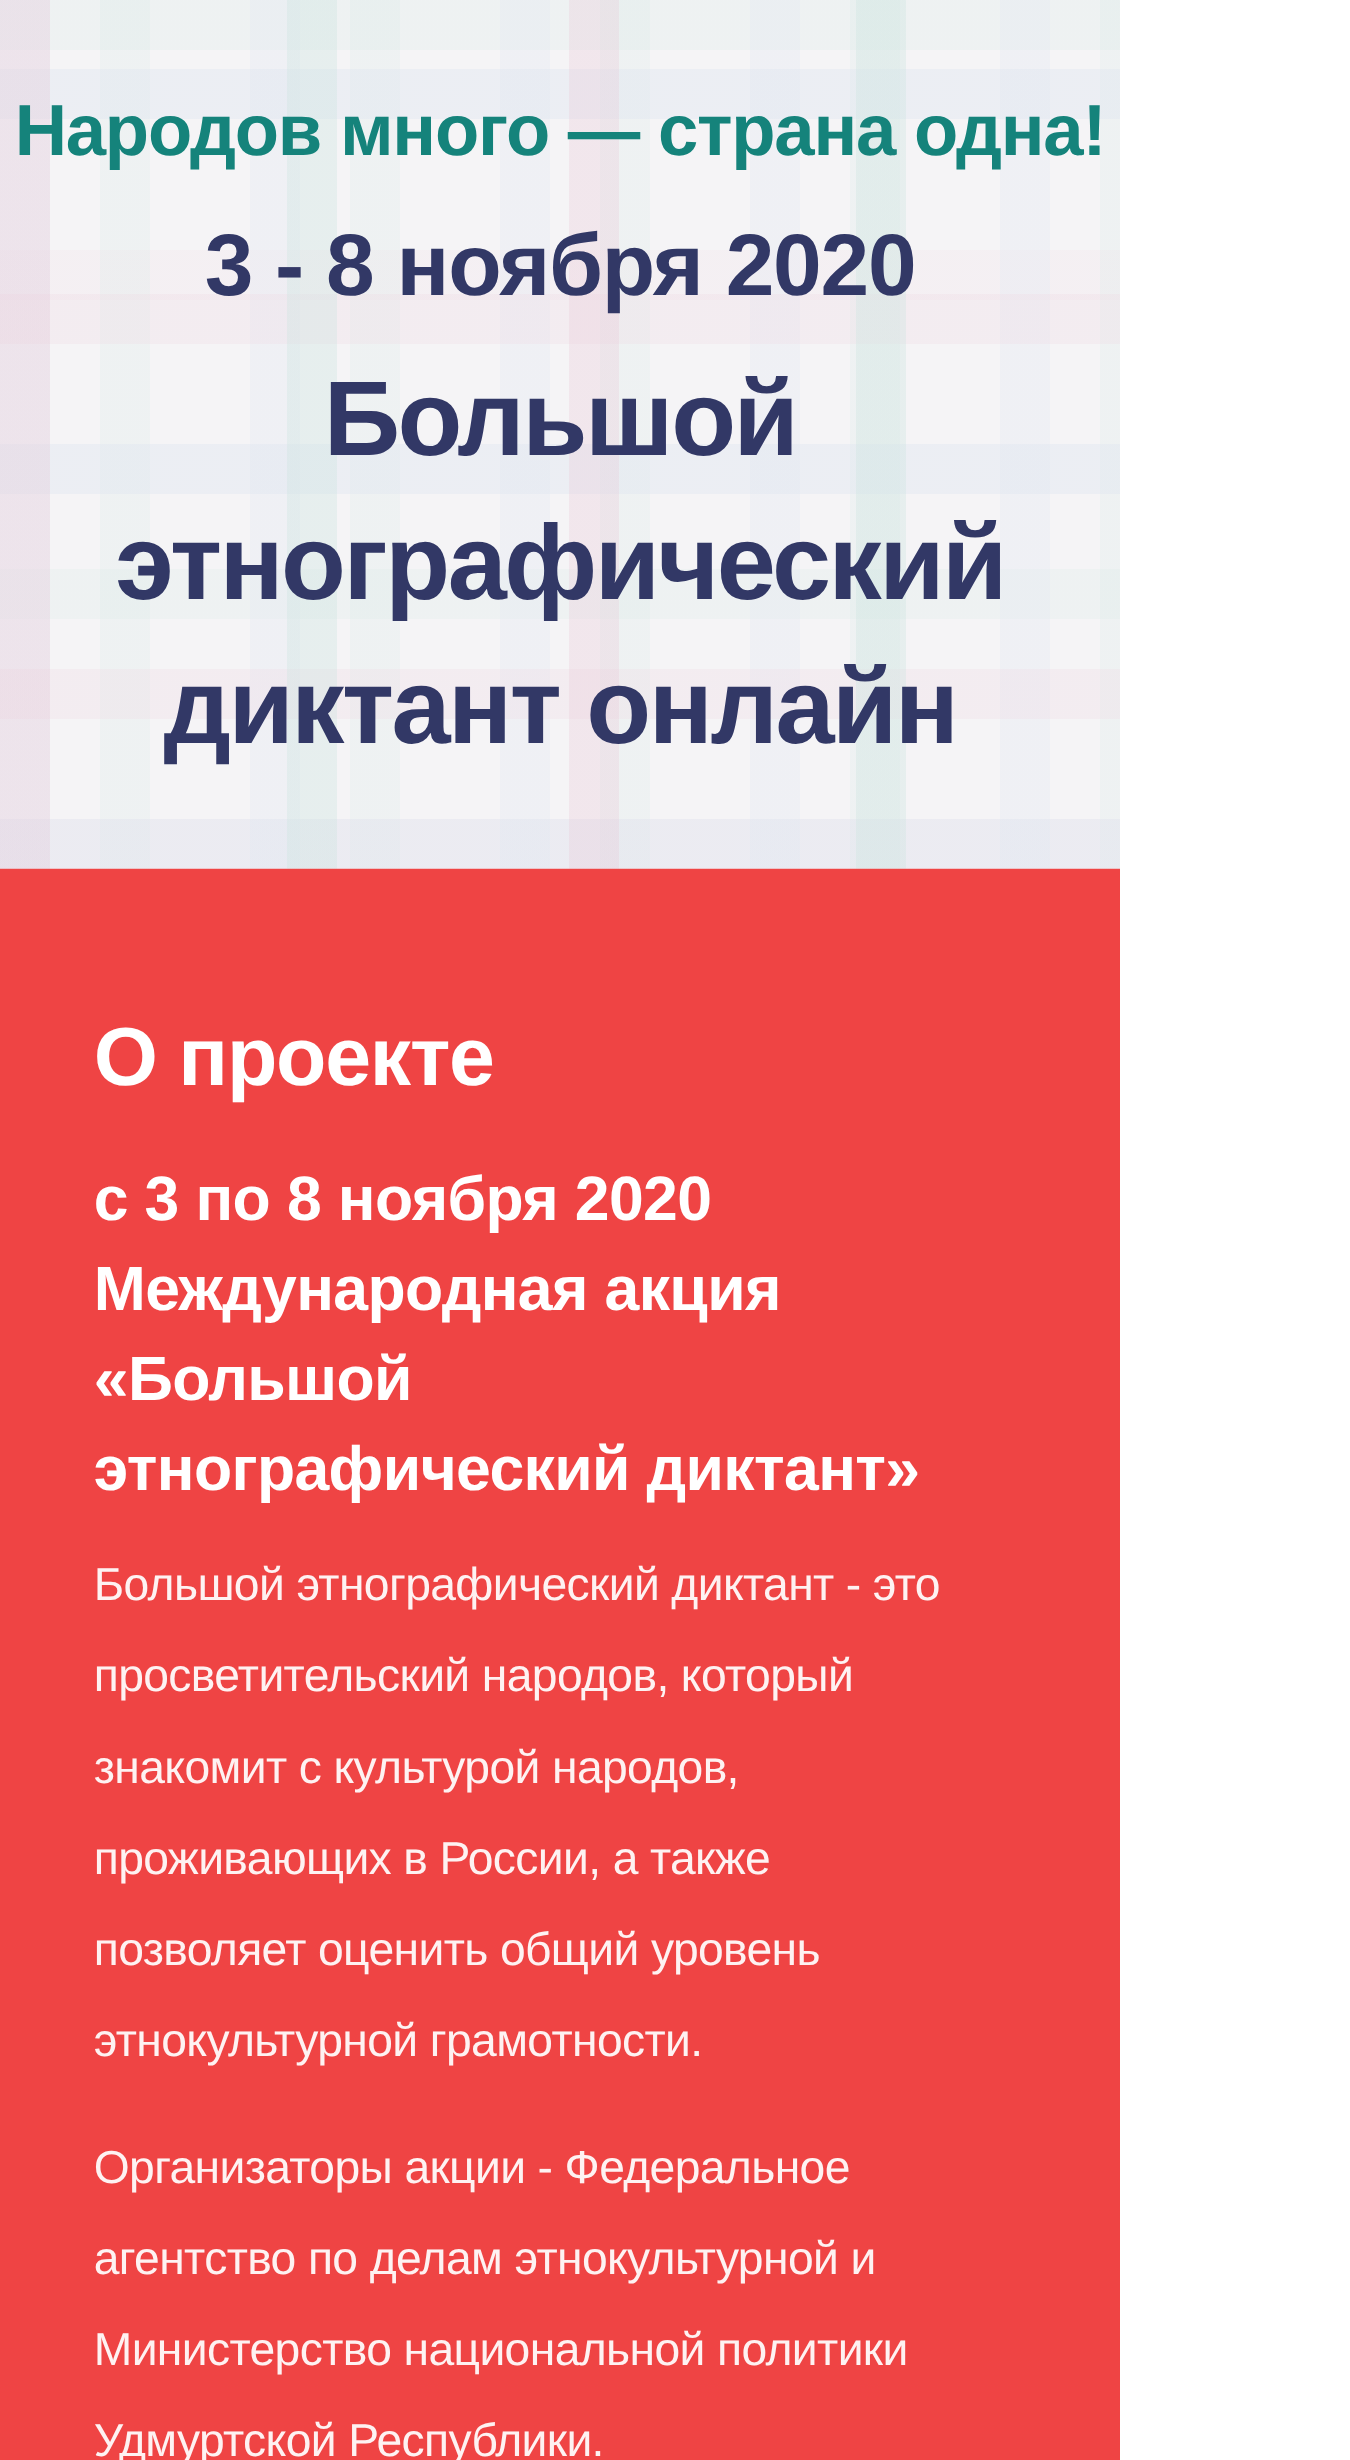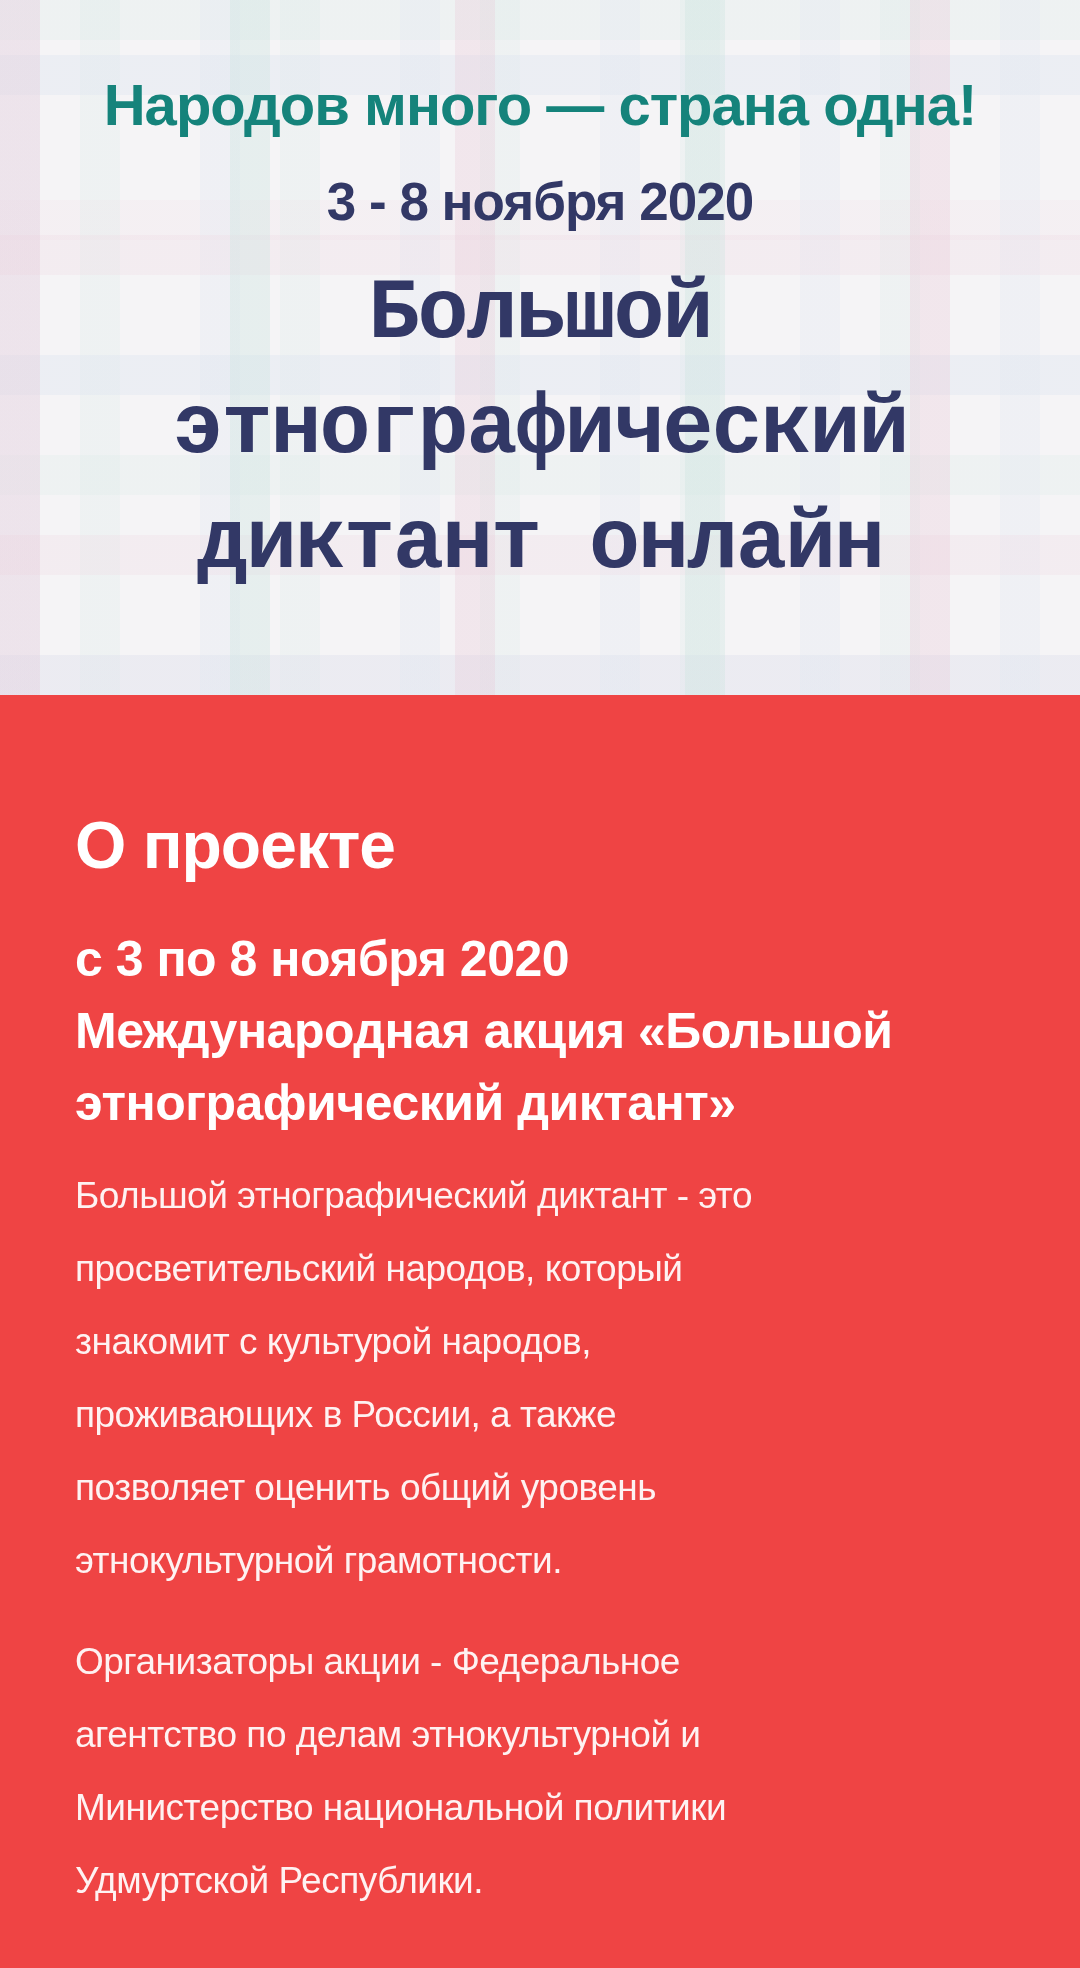--- a/index.html
+++ b/index.html
@@ -1,21 +1,21 @@
 <!DOCTYPE html>
 <html lang="ru"><head>
 <meta charset="utf-8">
 <style>
   html,body{margin:0;padding:0;}
   body{
     width:1080px;height:1968px;overflow:hidden;
     font-family:"Liberation Sans",sans-serif;
     background:#ffffff;
   }
-  .page{width:1080px;height:1968px;display:flex;flex-direction:column;}
+  .page{width:896px;height:1968px;display:flex;flex-direction:column;}
 
   
   .hero{
     height:695px;flex:0 0 695px;box-sizing:border-box;
     text-align:center;overflow:hidden;
     background-color:#f5f4f6;
     
     background-image:
       repeating-linear-gradient(90deg,
         rgba(233,199,214,0.30) 0 40px, transparent 40px 230px,
@@ -30,28 +30,27 @@
         rgba(243,226,233,0.25) 0 40px, transparent 40px 200px,
         rgba(222,236,233,0.30) 200px 240px, transparent 240px 455px);
   }
   .hero-tagline{
     padding-top:70px;
     font-size:58px;font-weight:700;line-height:1.2;
     letter-spacing:-1px;
   }
   .hero-dates{
     margin-top:30px;
-    font-size:53px;font-weight:700;line-height:1.2;
+    font-size:70px;font-weight:700;line-height:1.2;
     letter-spacing:-1px;
   }
   .hero-title{
     margin:24px auto 0;max-width:950px;
     font-size:85px;font-weight:700;line-height:115px;
     letter-spacing:-2px;
-    font-family:Liberation Mono, monospace;
   }
   .hero-title .t-line{display:block;}
 
   
   .about{
     flex:1 1 auto;box-sizing:border-box;
     padding:110px 75px 40px 75px;
     color:#ffffff;
   }
   .about-heading{

